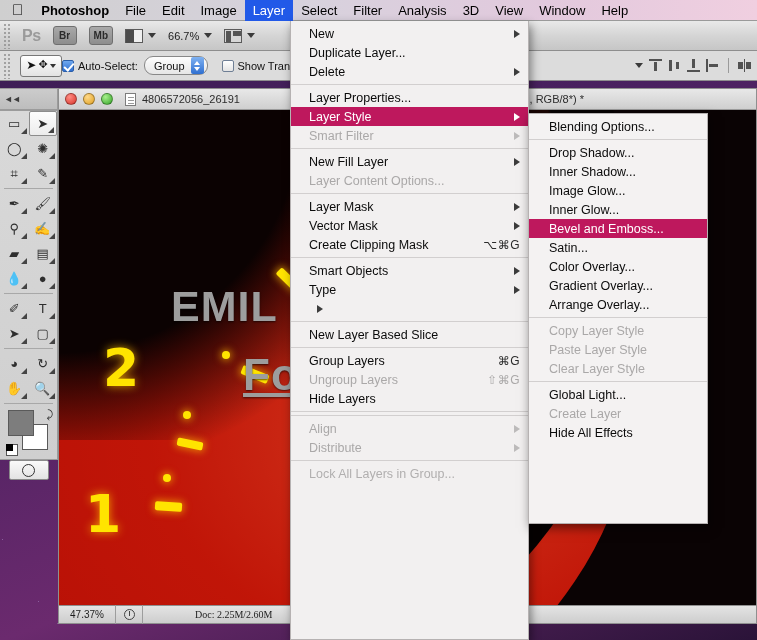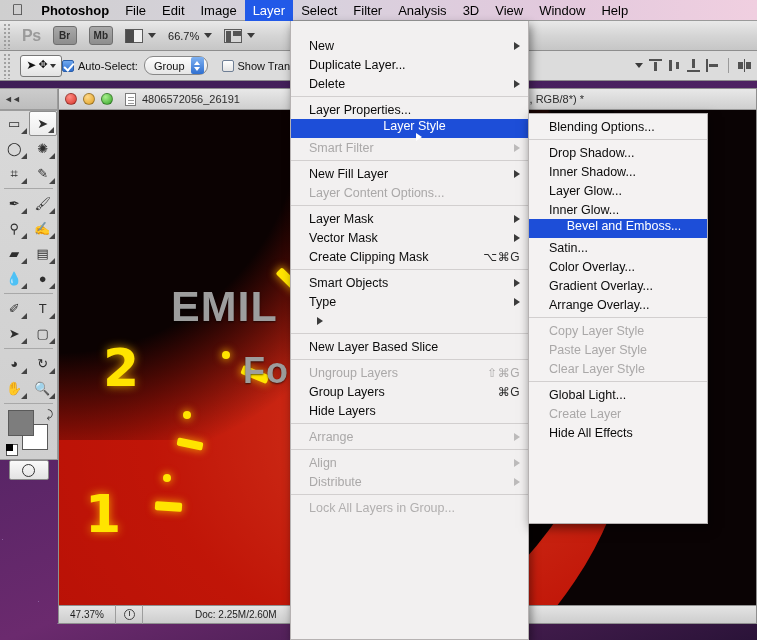--- a/index.html
+++ b/index.html
@@ -192,42 +192,42 @@
     position:absolute; left:0; top:517px; width:699px; height:19px;
     background:linear-gradient(to bottom,#e4e4e4,#cdcdcd);
     border:1px solid #8f8f8f;
     display:flex;align-items:center; font-size:10px; color:#1d1d1d;
   }
   .sb-zoom{width:56px;text-align:center;}
   .sb-div{width:1px;height:19px;background:#9d9d9d;}
   .sb-clock{width:26px;display:flex;align-items:center;justify-content:center;}
   .clockglyph{width:11px;height:11px;border:1px solid #444;border-radius:50%;position:relative;background:#dcdcdc;}
   .clockglyph:after{content:"";position:absolute;left:4px;top:1px;width:1px;height:5px;background:#444;}
-  .sb-doc{padding-left:52px;}
+  .sb-doc{padding-left:52px;font-family:Liberation Serif, serif;}
 
   
   #layermenu{
     position:absolute; left:290px; top:21px; width:239px; height:619px;
     background:#f2f0f0;
     border:1px solid #b6b2b2; border-top:none;
     box-shadow:2px 4px 9px rgba(0,0,0,.45);
     z-index:70; font-size:12.5px; color:#0b0b0b;
-    padding-top:15px;
+    padding-top:3px;
   }
   .mrow{
     height:19px; display:flex; align-items:center;
     padding-left:18px; padding-right:8px; position:relative; white-space:nowrap;
   }
   .mrow .lbl{flex:1;}
   .mrow .sc{color:#2b2b2b; font-family:"Liberation Sans",sans-serif; font-size:12px; letter-spacing:.5px;}
   .mrow .sub{width:0;height:0;border-top:4.5px solid transparent;border-bottom:4.5px solid transparent;border-left:6px solid #3c3c3c;margin-left:8px;}
   .mrow.dim{color:#aaa8a8;}
   .mrow.dim .sc{color:#aaa8a8;}
   .mrow.dim .sub{border-left-color:#bdbbbb;}
-  .mrow.hl{background:#1d4ed8;color:#fff;flex-direction:column;}
+  .mrow.hl{background:#be185d;color:#fff;}
   .mrow.hl .sub{border-left-color:#fff;}
   .msep{height:1px;background:#d2cfcf;margin:3px 0;}
 
   
   #submenu{
     position:absolute; left:528px; top:113px; width:180px; height:411px;
     background:#f4f2f2;
     border:1px solid #b6b2b2;
     box-shadow:2px 4px 10px rgba(0,0,0,.5);
     z-index:80; font-size:12.5px; color:#0b0b0b;
@@ -354,21 +354,21 @@
       <div class="tick" style="left:96px;top:392px;width:27px;height:9px;transform:rotate(4deg);"></div>
       <div class="tick" style="left:216px;top:165px;width:26px;height:9px;transform:rotate(44deg);"></div>
 
       <div class="dot" style="left:163px;top:241px;width:8px;height:8px;"></div>
       <div class="dot" style="left:124px;top:301px;width:8px;height:8px;"></div>
       <div class="dot" style="left:104px;top:364px;width:8px;height:8px;"></div>
       <div class="num" style="left:44px;top:228px;font-size:52px;">2</div>
       <div class="num" style="left:26px;top:374px;font-size:52px;">1</div>
 
       <div class="wm" style="left:112px;top:172px;font-size:43px;">EMIL</div>
-      <div class="wm" style="left:184px;top:240px;font-size:36px;">Fo</div>
+      <div class="wm" style="left:184px;top:240px;font-size:44px;text-decoration:underline;">Fo</div>
     </div>
 
     <div id="statusbar">
       <span class="sb-zoom">47.37%</span>
       <span class="sb-div"></span>
       <span class="sb-clock">
           <span class="clockglyph"></span>
         </span>
       <span class="sb-div"></span>
       <span class="sb-doc">Doc: 2.25M/2.60M</span>
@@ -561,36 +561,32 @@
         <span class="sub"></span>
       </div>
       <div class="mrow">
         <span class="sub"></span>
       </div>
       <div class="msep"></div>
       <div class="mrow">
         <span class="lbl">New Layer Based Slice</span>
       </div>
       <div class="msep"></div>
+      <div class="mrow">
+        <span class="lbl">Group Layers</span>
+        <span class="sc">⌘G</span>
+      </div>
       <div class="mrow dim">
         <span class="lbl">Ungroup Layers</span>
         <span class="sc">⇧⌘G</span>
       </div>
       <div class="mrow">
-        <span class="lbl">Group Layers</span>
-        <span class="sc">⌘G</span>
-      </div>
-      <div class="mrow">
         <span class="lbl">Hide Layers</span>
       </div>
       <div class="msep"></div>
-      <div class="mrow dim">
-        <span class="lbl">Arrange</span>
-        <span class="sub"></span>
-      </div>
       <div class="msep"></div>
       <div class="mrow dim">
         <span class="lbl">Align</span>
         <span class="sub"></span>
       </div>
       <div class="mrow dim">
         <span class="lbl">Distribute</span>
         <span class="sub"></span>
       </div>
       <div class="msep"></div>
@@ -604,21 +600,21 @@
         <span class="lbl">Blending Options...</span>
       </div>
       <div class="msep"></div>
       <div class="mrow">
         <span class="lbl">Drop Shadow...</span>
       </div>
       <div class="mrow">
         <span class="lbl">Inner Shadow...</span>
       </div>
       <div class="mrow">
-        <span class="lbl">Layer Glow...</span>
+        <span class="lbl">Image Glow...</span>
       </div>
       <div class="mrow">
         <span class="lbl">Inner Glow...</span>
       </div>
       <div class="mrow hl">
         <span class="lbl">Bevel and Emboss...</span>
       </div>
       <div class="mrow">
         <span class="lbl">Satin...</span>
       </div>

